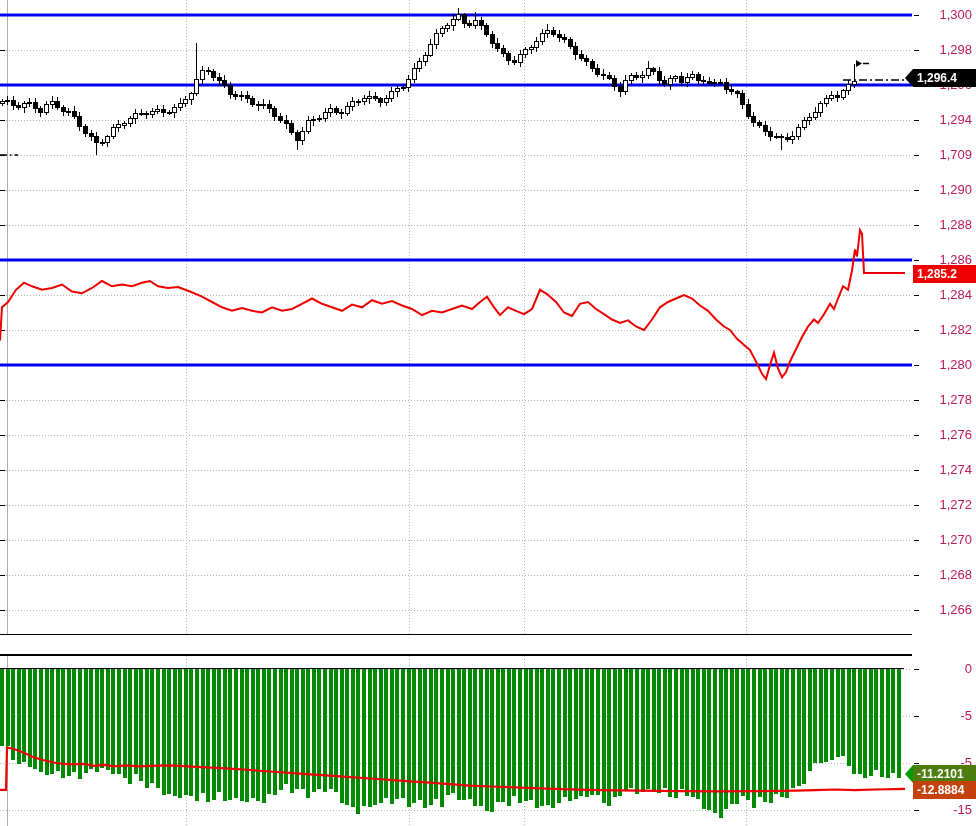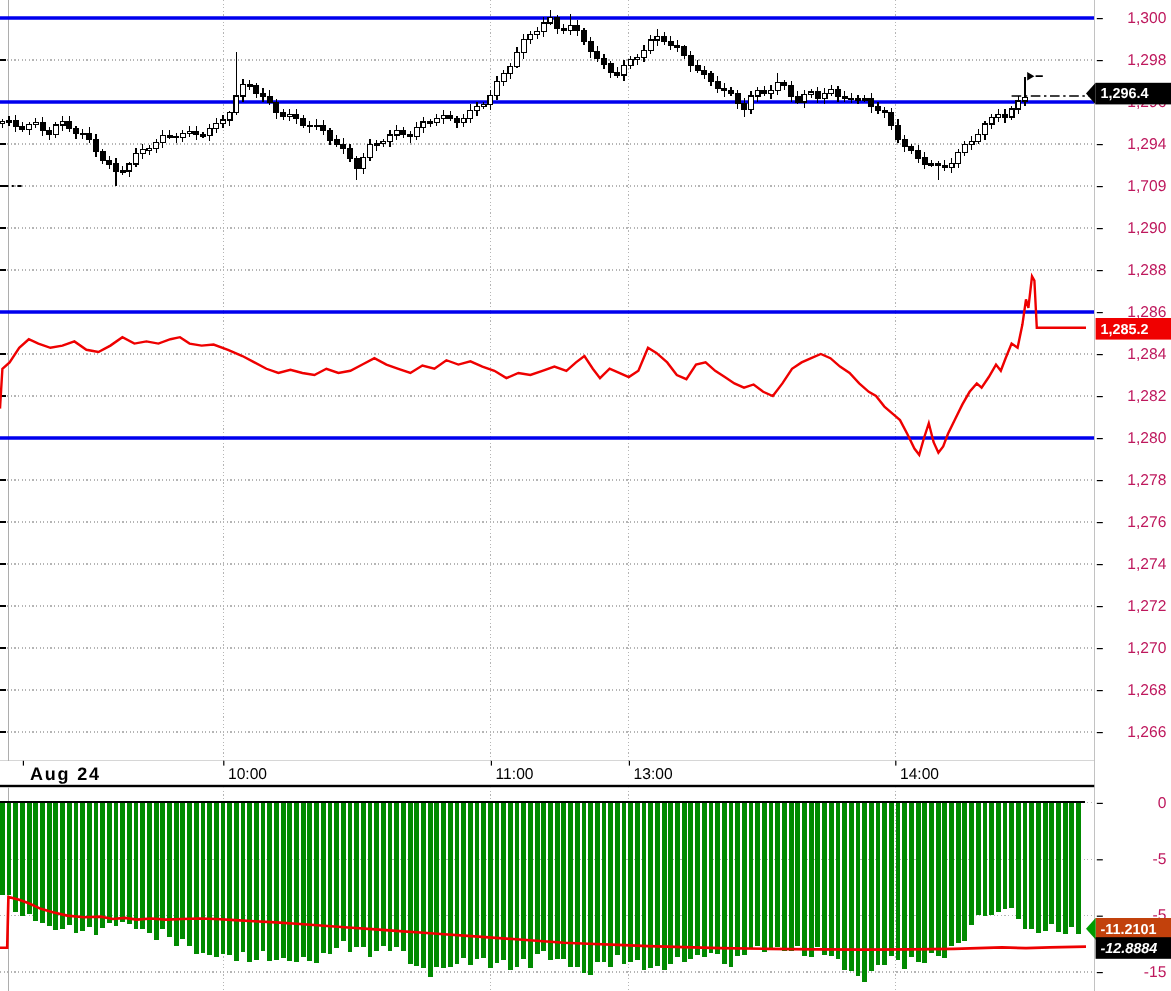--- a/index.html
+++ b/index.html
@@ -392,32 +392,20 @@
         </g>
         <polyline points="0,340.5 2,307.3 8,302.0 16,289.8 24,282.7 32,286.3 42,289.8 52,288.0 62,284.5 72,291.5 82,293.3 92,288.0 102,281.0 112,286.3 122,284.5 132,286.3 142,282.7 150,281.0 158,286.3 168,288.0 178,287.1 190,291.5 202,296.7 212,302.0 222,307.3 232,310.8 242,308.1 252,310.8 262,312.5 272,307.3 282,310.8 292,309.0 302,303.8 312,298.5 322,303.8 332,307.3 342,310.8 352,304.6 362,307.3 372,300.2 382,303.8 392,301.1 402,305.5 412,309.0 422,315.1 432,310.8 442,312.5 452,309.0 462,305.5 472,309.0 480,302.0 487,296.7 494,307.3 500,315.1 508,307.3 516,310.8 524,314.2 532,309.0 540,289.8 547,294.1 556,302.0 564,312.5 572,316.0 580,303.8 588,302.0 596,309.0 604,314.2 612,319.5 620,323.0 628,320.4 636,326.5 644,330.0 652,319.5 660,307.3 668,302.0 676,298.5 684,295.0 692,298.5 700,305.5 708,310.8 716,319.5 724,326.5 730,330.0 737,338.8 744,344.9 750,350.1 756,361.5 762,373.8 766,379.0 770,365.0 774,352.7 778,368.5 782,377.3 786,372.0 790,361.5 796,349.2 802,337.0 808,326.5 814,319.5 818,323.0 824,314.2 830,303.8 834,309.0 838,298.5 843,286.3 848,289.8 852,270.5 855,249.5 857,256.5 860,230.2 862,233.8 864,273.1 905,273.1" fill="none" stroke="#EE0000" stroke-width="2"></polyline>
         <line x1="0" y1="77.99999999999841" x2="912" y2="77.99999999999841" stroke="undefined" stroke-width="1.5" stroke-dasharray="6 4"></line>
         <line x1="843" y1="79.99999999999841" x2="912" y2="79.99999999999841" stroke="#000" stroke-width="1.4" stroke-dasharray="8 3 2 3"></line>
         <polygon points="856,60 862,63.5 856,67" fill="#000"></polygon>
         <line x1="863" y1="63.5" x2="869" y2="63.5" stroke="#000" stroke-width="1.5"></line>
       </svg>
   </div>
 
   <div id="strip-line-top"></div>
-  <div id="time-strip">
-    <div class="time-tick" style="left:19px;"></div>
-    <div class="time-label day-label" style="left:25px;">Aug 24</div>
-  <div class="time-tick" style="left:186px;"></div>
-      <div class="time-label" style="left:190px;">10:00</div>
-      <div class="time-tick" style="left:409px;"></div>
-      <div class="time-label" style="left:413px;">11:00</div>
-      <div class="time-tick" style="left:524px;"></div>
-      <div class="time-label" style="left:528px;">13:00</div>
-      <div class="time-tick" style="left:746px;"></div>
-      <div class="time-label" style="left:750px;">14:00</div>
-    </div>
   <div id="strip-line-bottom"></div>
 
   <div id="lower-panel" class="panel">
     <svg id="lower-svg" width="912" height="170">
         <g>
           <line x1="0" y1="13" x2="912" y2="13" stroke="#B5B5B5" stroke-width="1" stroke-dasharray="1 2" shape-rendering="crispEdges"></line>
           <line x1="0" y1="60" x2="912" y2="60" stroke="#B5B5B5" stroke-width="1" stroke-dasharray="1 2" shape-rendering="crispEdges"></line>
           <line x1="0" y1="107" x2="912" y2="107" stroke="#B5B5B5" stroke-width="1" stroke-dasharray="1 2" shape-rendering="crispEdges"></line>
           <line x1="0" y1="154" x2="912" y2="154" stroke="#B5B5B5" stroke-width="1" stroke-dasharray="1 2" shape-rendering="crispEdges"></line>
           <line x1="186" y1="0" x2="186" y2="170" stroke="#B5B5B5" stroke-width="1" stroke-dasharray="1 2" shape-rendering="crispEdges"></line>
@@ -641,21 +629,21 @@
       <div class="axis-label" style="top:755px;">-5</div>
       <div class="axis-tick" style="top:809.5px;"></div>
       <div class="axis-label" style="top:802px;">-15</div>
       <div class="badge" style="top:68.99999999999841px;background:#000000;">
         <div class="arrow" style="border-right: 8px solid rgb(0, 0, 0);"></div>
         <span>1,296.4</span>
       </div>
       <div class="badge" style="top:264.9999999999992px;background:#F00000;">
         <span>1,285.2</span>
       </div>
-      <div class="badge" style="top:765.37494px;background:#c2410c;">
+      <div class="badge" style="top:765.37494px;background:#4d7c0f;">
         <div class="arrow" style="border-right: 8px solid rgb(0, 155, 0);"></div>
         <span>-11.2101</span>
       </div>
-      <div class="badge" style="top:781.1509599999999px;background:#000000;font-style:italic;">
+      <div class="badge" style="top:781.1509599999999px;background:#c2410c;">
         <span>-12.8884</span>
       </div>
     </div>
 </div>
 
 </body></html>

